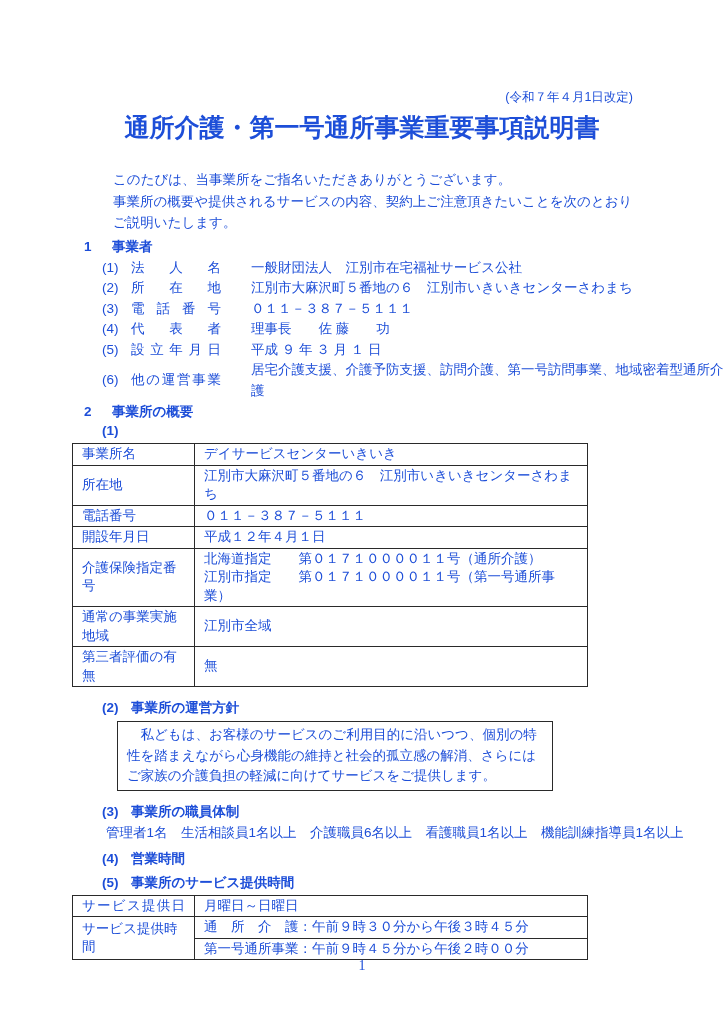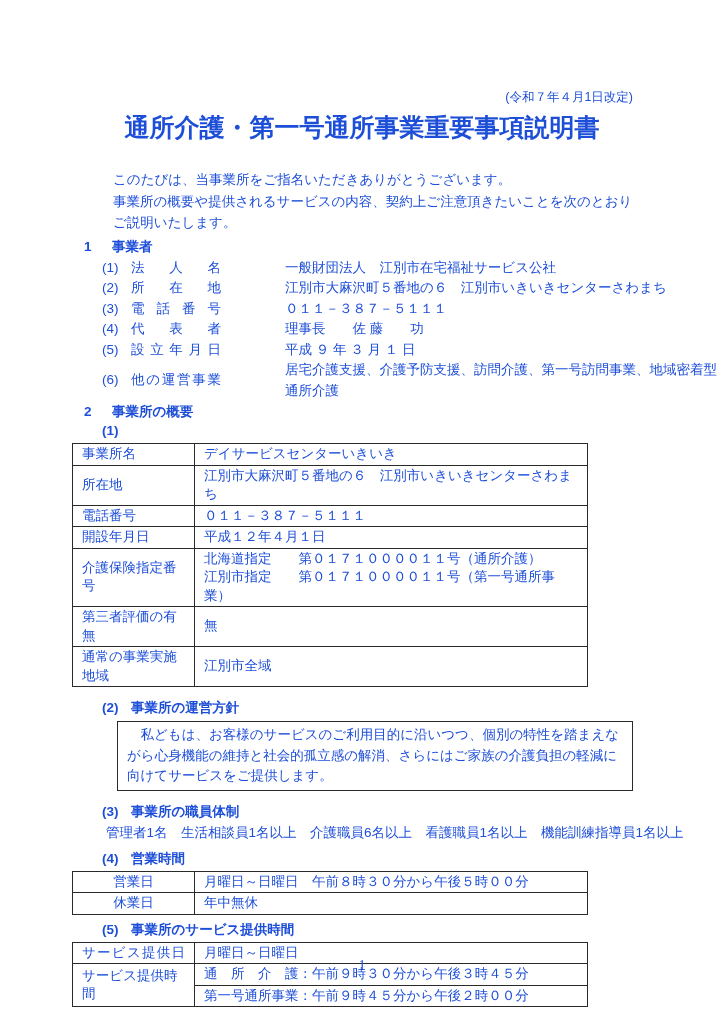--- a/index.html
+++ b/index.html
@@ -19,30 +19,30 @@
   .intro { margin:25px 8px 0 113px; line-height:21.5px; }
 
   .sec-h { display:flex; margin-left:84px; font-weight:bold; line-height:19px; }
   .sec-h .n { width:28px; flex:none; }
   .sub-h { display:flex; margin-left:102px; font-weight:bold; line-height:19px; }
   .sub-h .n { width:29px; flex:none; }
 
   .items { margin:2px 0 0 102px; }
   .item { display:flex; align-items:center; line-height:20.5px; }
   .item .n { width:29px; flex:none; }
-  .item .lbl { width:90px; flex:none; text-align:justify; text-align-last:justify; margin-right:64px; }
+  .item .lbl { width:90px; flex:none; text-align:justify; text-align-last:justify; margin-right:30px; }
   .item .val { flex:1; }
 
   table { border-collapse:collapse; table-layout:fixed; width:516px; margin:3px 0 0 72px; }
   td { border:1px solid #2a2a2a; padding:1px 9px; line-height:18.5px; vertical-align:middle; font-size:13.5px; }
   td.c1 { width:122px; box-sizing:border-box; }
   .t-hours td.c1 { text-align:center; }
   .jfy { text-align:justify; text-align-last:justify; }
 
-  .policy-box { margin:4px 0 0 117px; width:516px; box-sizing:border-box; border:1px solid #2a2a2a; padding:3px 9px; line-height:20.5px; }
+  .policy-box { margin:4px 0 0 117px; width:436px; box-sizing:border-box; border:1px solid #2a2a2a; padding:3px 9px; line-height:20.5px; }
   .staff-line { margin:2px 0 0 106px; line-height:20px; }
 
   .mt-s1 { margin-top:3px; }
   .mt-s2 { margin-top:1px; }
   .mt-p  { margin-top:11px; }
   .mt-st { margin-top:11px; }
   .mt-h4 { margin-top:6px; }
   .mt-h5 { margin-top:5px; }
 
   .page-num {
@@ -133,26 +133,26 @@
         <td>平成１２年４月１日</td>
       </tr>
       <tr>
         <td class="c1">介護保険指定番号</td>
         <td>
           <div>北海道指定　　第０１７１００００１１号（通所介護）</div>
           <div>江別市指定　　第０１７１００００１１号（第一号通所事業）</div>
         </td>
       </tr>
       <tr>
+        <td class="c1">通常の事業実施地域</td>
+        <td>江別市全域</td>
+      </tr>
+      <tr>
         <td class="c1">第三者評価の有無</td>
         <td>無</td>
-      </tr>
-      <tr>
-        <td class="c1">通常の事業実施地域</td>
-        <td>江別市全域</td>
       </tr>
     </tbody>
   </table>
 
   <div class="sub-h mt-p">
     <span class="n">(2)</span>
     <span>事業所の運営方針</span>
   </div>
 
   <div class="policy-box">　私どもは、お客様のサービスのご利用目的に沿いつつ、個別の特性を踏まえながら心身機能の維持と社会的孤立感の解消、さらにはご家族の介護負担の軽減に向けてサービスをご提供します。</div>
@@ -162,32 +162,20 @@
     <span>事業所の職員体制</span>
   </div>
 
   <div class="staff-line">管理者1名　生活相談員1名以上　介護職員6名以上　看護職員1名以上　機能訓練指導員1名以上</div>
 
   <div class="sub-h mt-h4">
     <span class="n">(4)</span>
     <span>営業時間</span>
   </div>
 
-  <table class="t-hours">
-    <tbody>
-      <tr>
-        <td class="c1">営業日</td>
-        <td>月曜日～日曜日　午前８時３０分から午後５時００分</td>
-      </tr>
-      <tr>
-        <td class="c1">休業日</td>
-        <td>年中無休</td>
-      </tr>
-    </tbody>
-  </table>
 
   <div class="sub-h mt-h5">
     <span class="n">(5)</span>
     <span>事業所のサービス提供時間</span>
   </div>
 
   <table>
     <tbody>
       <tr>
         <td class="c1">

